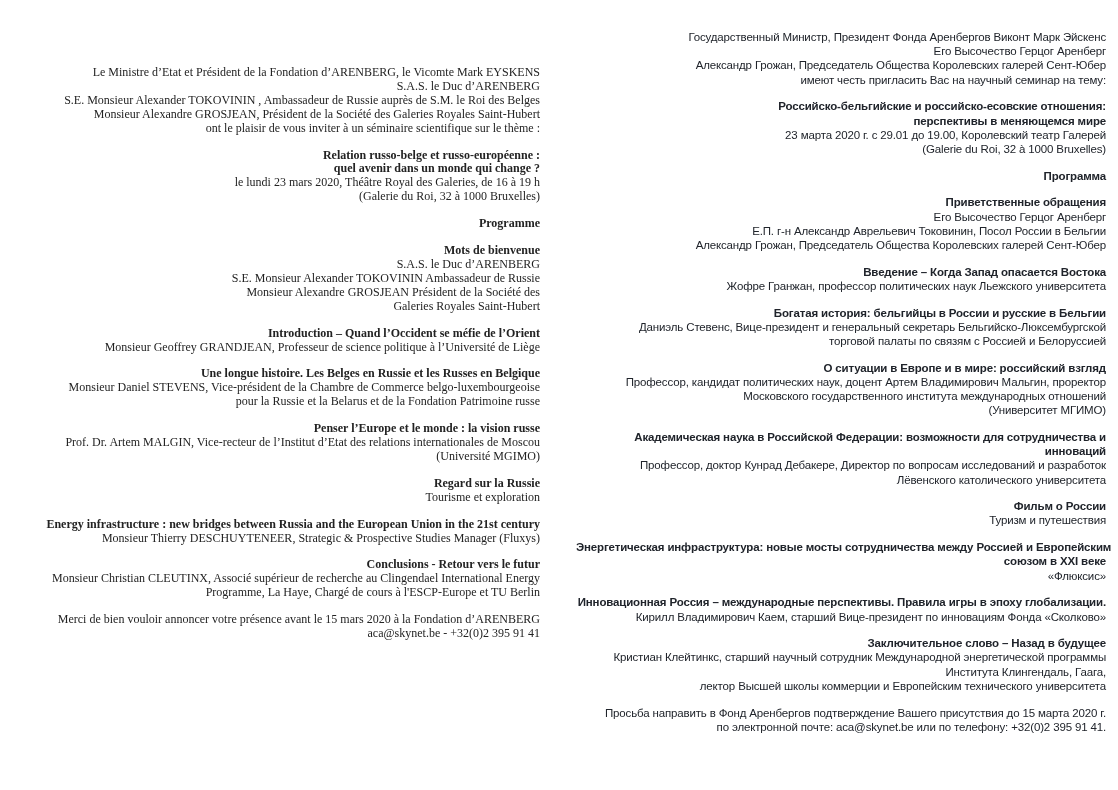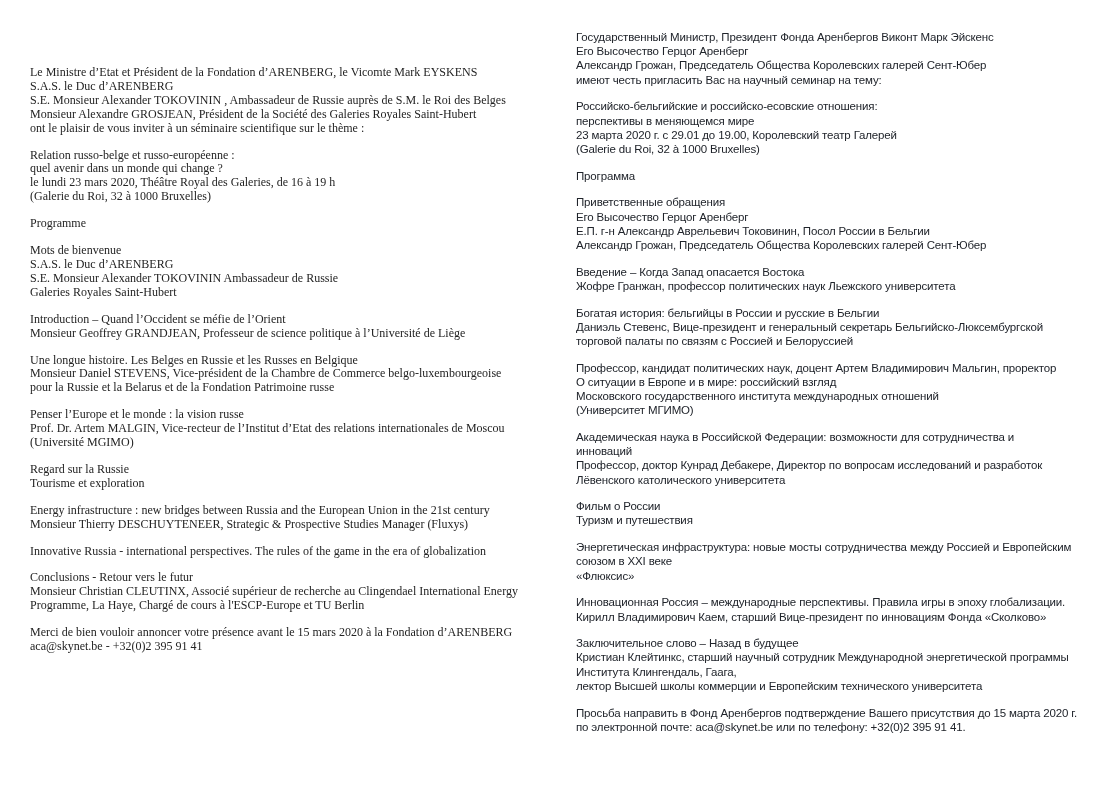--- a/index.html
+++ b/index.html
@@ -9,21 +9,21 @@
   }
   #canvas {
     position: relative;
     width: 1118px;
     height: 790px;
     background: var(--page-bg, #ffffff);
     overflow: hidden;
   }
   .page {
     position: absolute;
-    text-align: left;
+    text-align: right;
   }
   #french-page {
     left: 30px;
     top: 66px;
     width: 510px;
     font-family: "Liberation Serif", "DejaVu Serif", serif;
     font-size: 12px;
     line-height: 13.9px;
     color: var(--french-color, #232323);
   }
@@ -40,21 +40,21 @@
   .block {
     margin: 0 0 13px 0;
   }
   #russian-page .block {
     margin-bottom: 12.5px;
   }
   .line {
     white-space: nowrap;
   }
   .line.bold {
-    font-weight: 400;
+    font-weight: 700;
   }
 </style>
 </head>
 <body>
 
 <div id="canvas" style="--page-bg: #ffffff; --french-color: #232323; --russian-color: #20242b;">
   <div id="french-page" class="page">
       <div class="block">
         <div class="line">Le Ministre d’Etat et Président de la Fondation d’ARENBERG, le Vicomte Mark EYSKENS</div>
         <div class="line">S.A.S. le Duc d’ARENBERG</div>
@@ -68,20 +68,21 @@
         <div class="line">le lundi 23 mars 2020, Théâtre Royal des Galeries, de 16 à 19 h</div>
         <div class="line">(Galerie du Roi, 32 à 1000 Bruxelles)</div>
       </div>
       <div class="block">
         <div class="line bold">Programme</div>
       </div>
       <div class="block">
         <div class="line bold">Mots de bienvenue</div>
         <div class="line">S.A.S. le Duc d’ARENBERG</div>
         <div class="line">S.E. Monsieur Alexander TOKOVININ  Ambassadeur de Russie</div>
+        <div class="line">Monsieur Alexandre GROSJEAN Président de la Société des</div>
         <div class="line">Galeries Royales Saint-Hubert</div>
       </div>
       <div class="block">
         <div class="line bold">Introduction – Quand l’Occident se méfie de l’Orient</div>
         <div class="line">Monsieur Geoffrey GRANDJEAN, Professeur de science politique à l’Université de Liège</div>
       </div>
       <div class="block">
         <div class="line bold">Une longue histoire. Les Belges en Russie et les Russes en Belgique</div>
         <div class="line">Monsieur Daniel STEVENS, Vice-président de la Chambre de Commerce belgo-luxembourgeoise</div>
         <div class="line">pour la Russie et la Belarus et de la Fondation Patrimoine russe</div>
@@ -93,21 +94,20 @@
       </div>
       <div class="block">
         <div class="line bold">Regard sur la Russie</div>
         <div class="line">Tourisme et exploration</div>
       </div>
       <div class="block">
         <div class="line bold">Energy infrastructure : new bridges between Russia and the European Union in the 21st century</div>
         <div class="line">Monsieur Thierry DESCHUYTENEER, Strategic &amp; Prospective Studies Manager (Fluxys)</div>
       </div>
       <div class="block">
-        <div class="line bold">Innovative Russia - international perspectives. The rules of the game in the era of globalization</div>
       </div>
       <div class="block">
         <div class="line bold">Conclusions - Retour vers le futur</div>
         <div class="line">Monsieur Christian CLEUTINX, Associé supérieur de recherche au Clingendael International Energy</div>
         <div class="line">Programme, La Haye, Chargé de cours à l'ESCP-Europe et TU Berlin</div>
       </div>
       <div class="block">
         <div class="line">Merci de bien vouloir annoncer votre présence avant le 15 mars 2020 à la Fondation d’ARENBERG</div>
         <div class="line">aca@skynet.be - +32(0)2 395 91 41</div>
       </div>
@@ -137,22 +137,22 @@
       <div class="block">
         <div class="line bold">Введение – Когда Запад опасается Востока</div>
         <div class="line">Жофре Гранжан, профессор политических наук Льежского университета</div>
       </div>
       <div class="block">
         <div class="line bold">Богатая история: бельгийцы в России и русские в Бельгии</div>
         <div class="line">Даниэль Стевенс, Вице-президент и генеральный секретарь Бельгийско-Люксембургской</div>
         <div class="line">торговой палаты по связям с Россией и Белоруссией</div>
       </div>
       <div class="block">
+        <div class="line bold">О ситуации в Европе и в мире: российский взгляд</div>
         <div class="line">Профессор, кандидат политических наук, доцент Артем Владимирович Мальгин, проректор</div>
-        <div class="line bold">О ситуации в Европе и в мире: российский взгляд</div>
         <div class="line">Московского государственного института международных отношений</div>
         <div class="line">(Университет МГИМО)</div>
       </div>
       <div class="block">
         <div class="line bold">Академическая наука в Российской Федерации: возможности для сотрудничества и</div>
         <div class="line bold">инноваций</div>
         <div class="line">Профессор, доктор Кунрад Дебакере, Директор по вопросам исследований и разработок</div>
         <div class="line">Лёвенского католического университета</div>
       </div>
       <div class="block">

